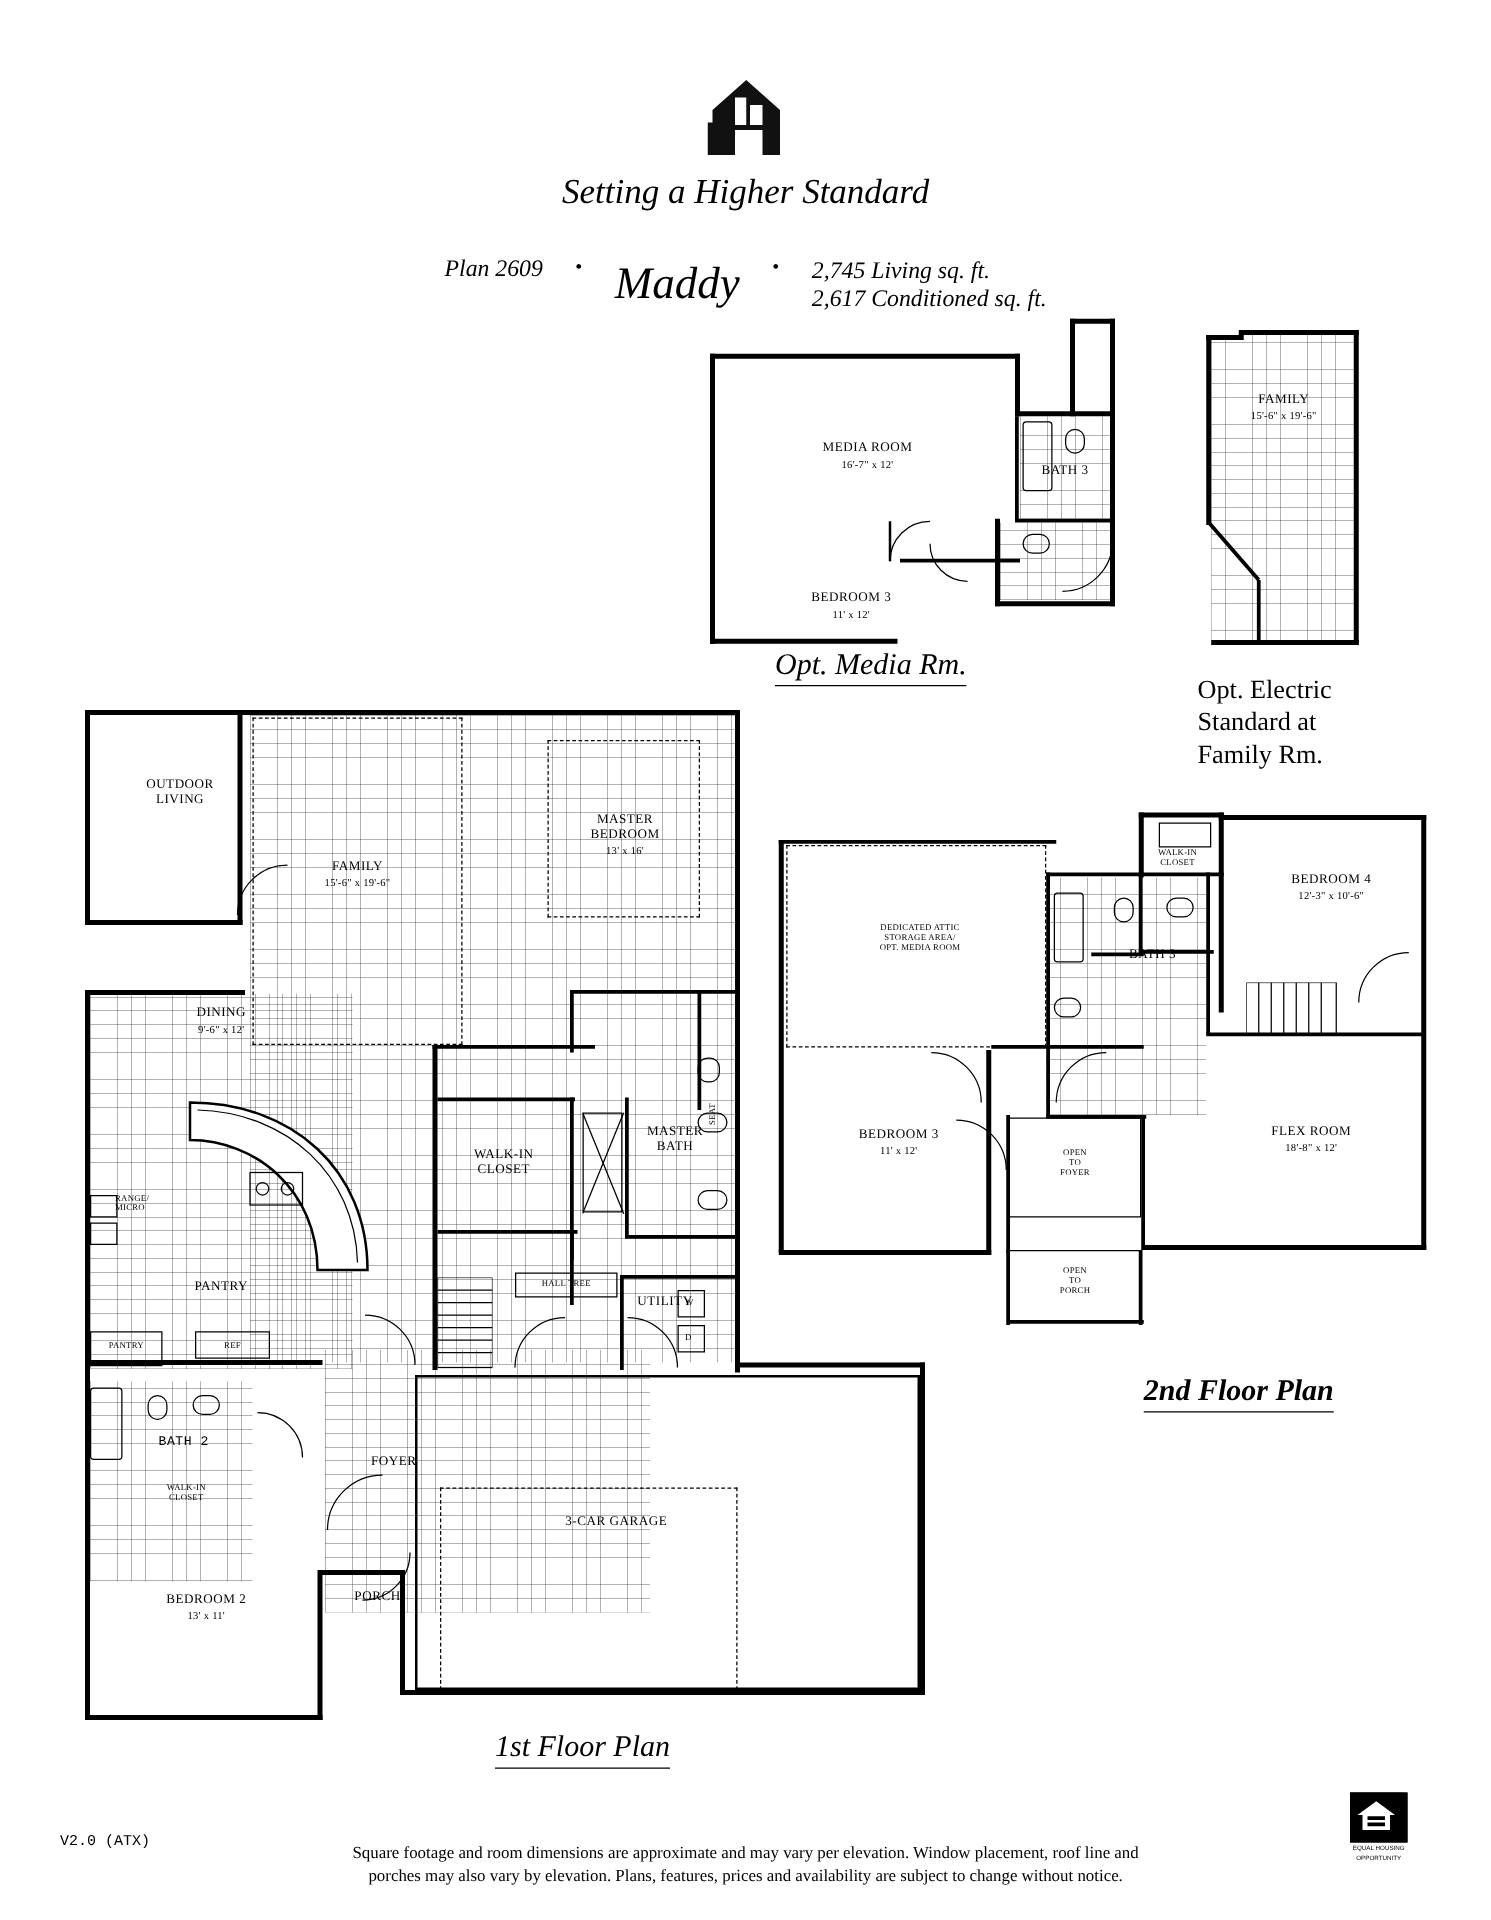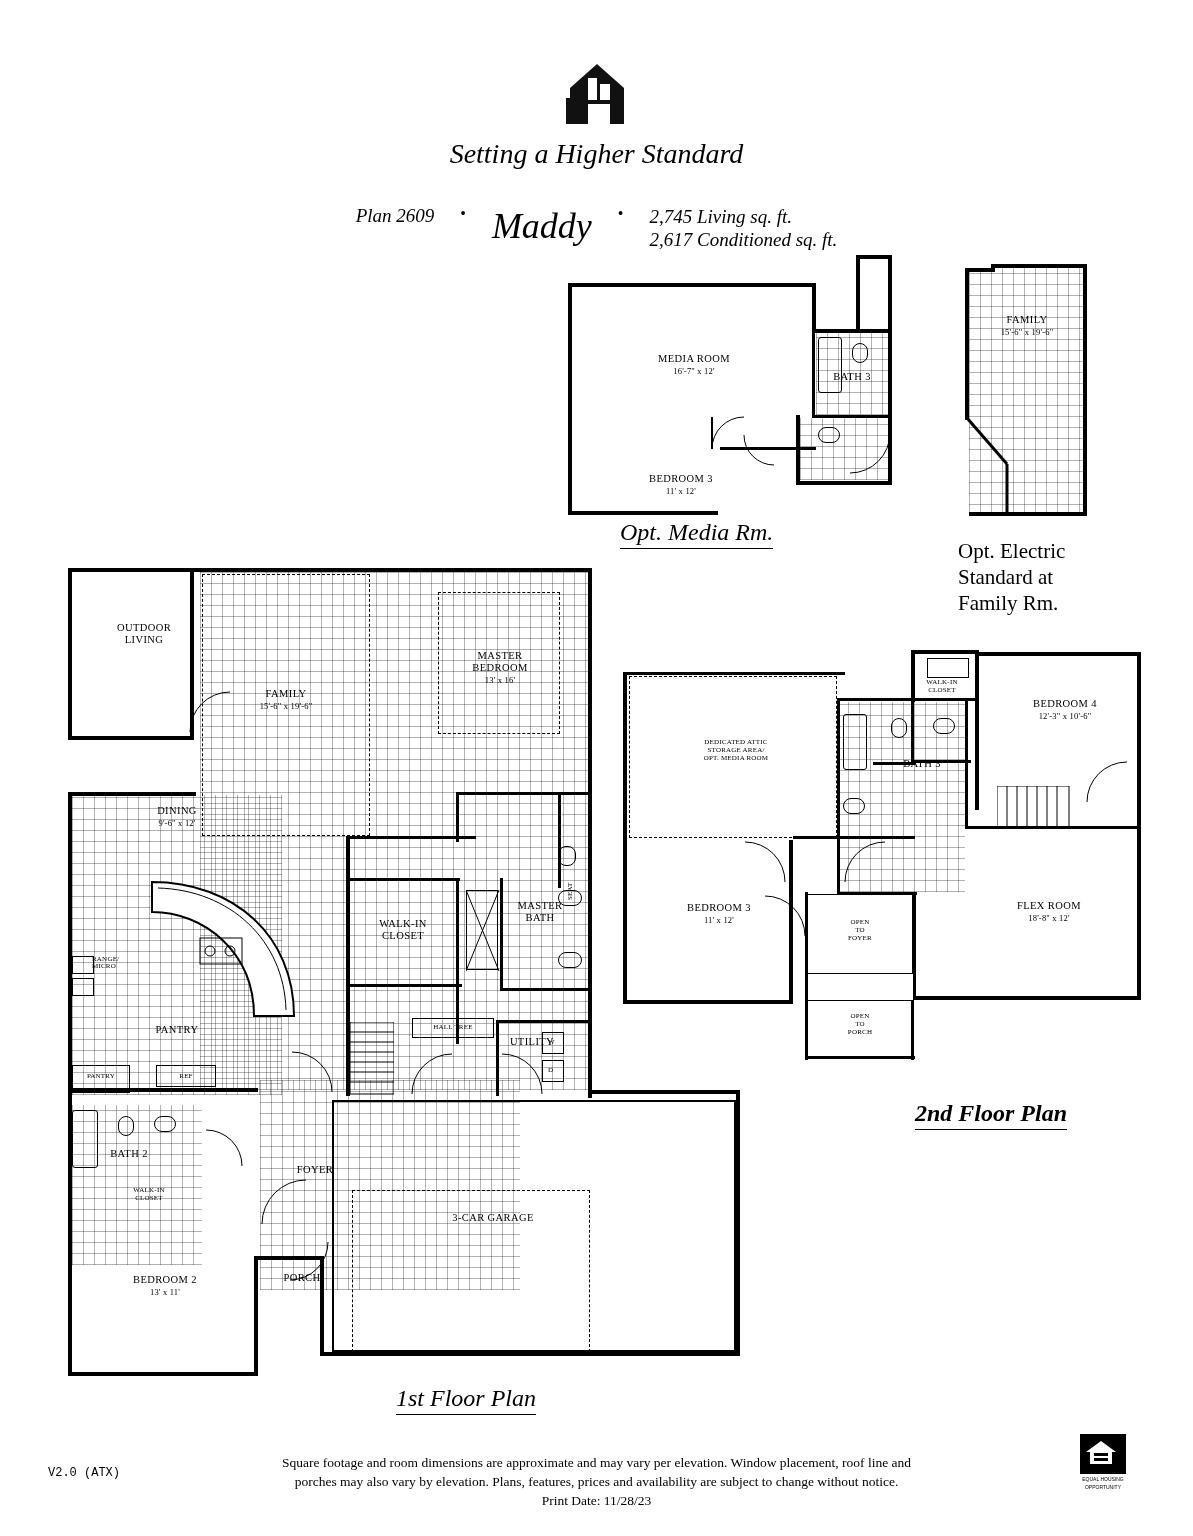--- a/index.html
+++ b/index.html
@@ -287,21 +287,21 @@
     <div class="lbl tiny" style="left:358px;top:463px;width:70px;text-align:center;">HALL TREE</div>
     <div class="room" style="left:438px;top:476px;width:68px;">
       <div class="rname">UTILITY</div>
     </div>
     <div class="lbl tiny" style="left:14px;top:512px;width:54px;text-align:center;">PANTRY</div>
     <div class="lbl tiny" style="left:102px;top:512px;width:48px;text-align:center;">REF</div>
     <div class="lbl tiny" style="left:32px;top:396px;width:14px;line-height:7px;">
       <div>RANGE/</div>
       <div>MICRO</div>
     </div>
-    <div class="room" style="left:24px;top:588px;width:90px;">
+    <div class="room" style="left:42px;top:588px;width:90px;font-family:Liberation Mono, monospace;">
       <div class="rname">BATH 2</div>
     </div>
     <div class="room" style="left:48px;top:626px;width:82px;">
       <div class="tiny">WALK-IN</div>
       <div class="tiny">CLOSET</div>
     </div>
     <div class="room" style="left:208px;top:604px;width:94px;">
       <div class="rname">FOYER</div>
     </div>
     <div class="room" style="left:206px;top:712px;width:72px;">
@@ -417,21 +417,20 @@
       <div class="tiny">TO</div>
       <div class="tiny">PORCH</div>
     </div>
   </div>
 
   <div class="section-title" style="left:915px;top:1100px;font-weight:bold;">2nd Floor Plan</div>
 
   <div class="footer">
     <div>Square footage and room dimensions are approximate and may vary per elevation. Window placement, roof line and</div>
     <div>porches may also vary by elevation. Plans, features, prices and availability are subject to change without notice.</div>
-    <div>Print Date: 11/28/23</div>
   </div>
   <div class="version">V2.0  (ATX)</div>
   <div class="eho">
     <div class="eho-box">
       <svg width="42" height="36" viewBox="0 0 42 36" style="position:absolute;left:-2px;top:-2px;">
         <rect x="0" y="0" width="42" height="36" fill="#000"></rect>
         <path d="M6 18 L21 7 L36 18 L32 18 L32 30 L10 30 L10 18 Z" fill="#fff"></path>
         <rect x="14" y="19" width="14" height="3" fill="#000"></rect>
         <rect x="14" y="24" width="14" height="3" fill="#000"></rect>
       </svg>

